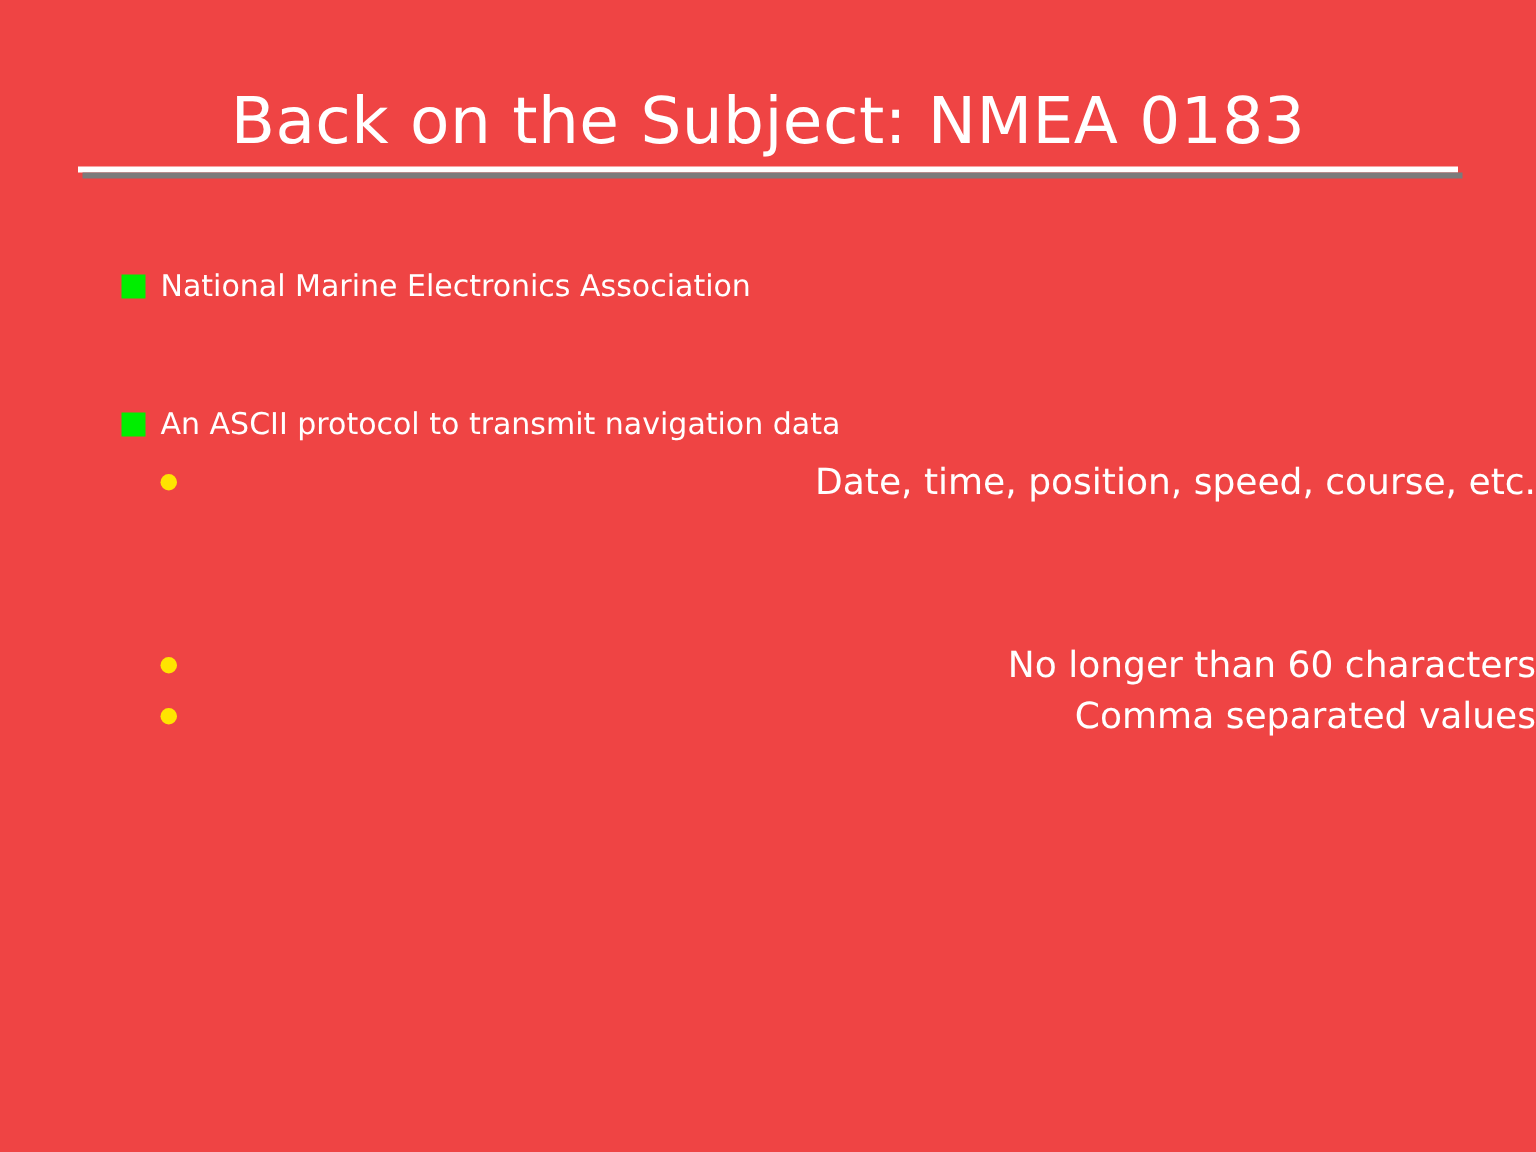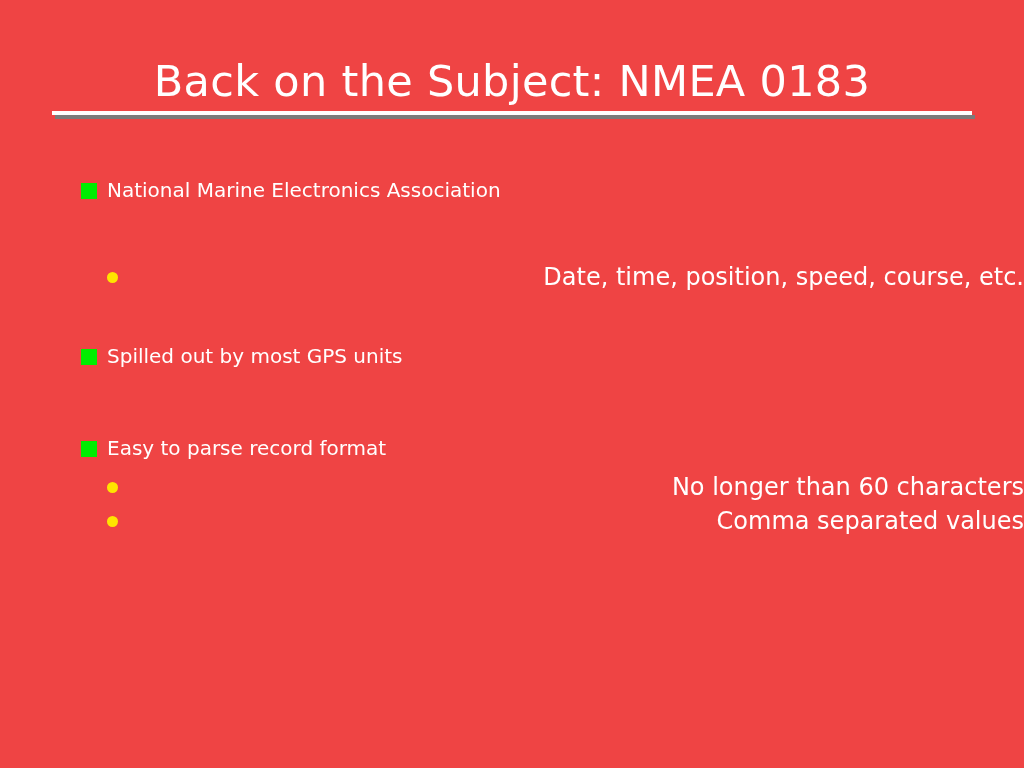--- a/index.html
+++ b/index.html
@@ -136,39 +136,35 @@
 
   <div id="body">
 
     <div class="bullet-row lvl1">
       <span class="marker"></span>
       <span class="btext">National Marine Electronics Association</span>
     </div>
 
     <div class="gap-lg"></div>
 
+    <div class="bullet-row lvl1">
+      <span class="marker"></span>
+      <span class="btext">An ASCII protocol to transmit navigation data</span>
+    </div>
 
     <div class="bullet-row lvl2">
       <span class="marker"></span>
       <span class="btext">Date, time, position, speed, course, etc.</span>
     </div>
 
     <div class="gap-md"></div>
 
-    <div class="bullet-row lvl1">
-      <span class="marker"></span>
-      <span class="btext">Spilled out by most GPS units</span>
-    </div>
 
     <div class="gap-lg"></div>
 
-    <div class="bullet-row lvl1">
-      <span class="marker"></span>
-      <span class="btext">Easy to parse record format</span>
-    </div>
 
 
     <div class="bullet-row lvl2">
       <span class="marker"></span>
       <span class="btext">No longer than 60 characters</span>
     </div>
 
     <div class="bullet-row lvl2">
       <span class="marker"></span>
       <span class="btext">Comma separated values</span>

